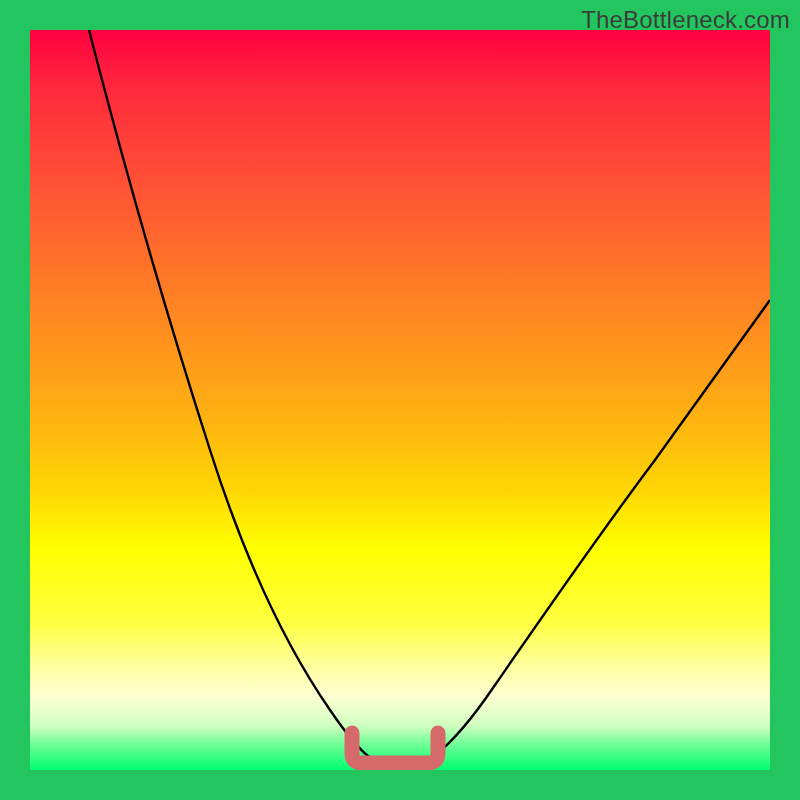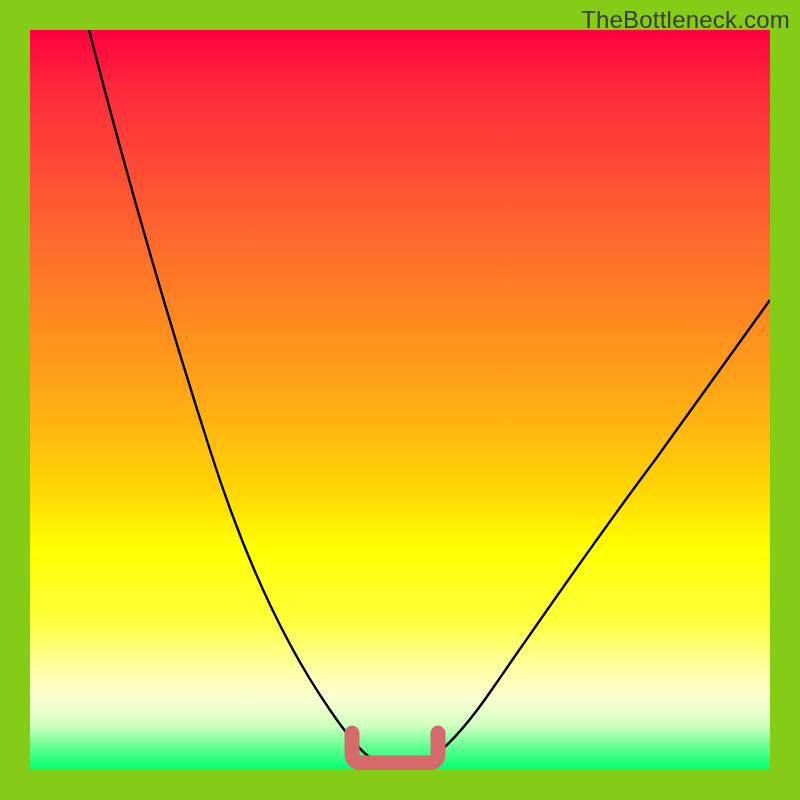--- a/index.html
+++ b/index.html
@@ -8,21 +8,21 @@
     width: 800px;
     height: 800px;
     overflow: hidden;
     background: #000;
     font-family: Arial, Helvetica, sans-serif;
   }
   .frame {
     position: relative;
     width: 800px;
     height: 800px;
-    background: #84cc16;
+    background: #22c55e;
   }
   .plot-area {
     position: absolute;
     left: 30px;
     top: 30px;
     width: 740px;
     height: 740px;
     background: linear-gradient(
       to bottom,
       #ff0040 0%,

